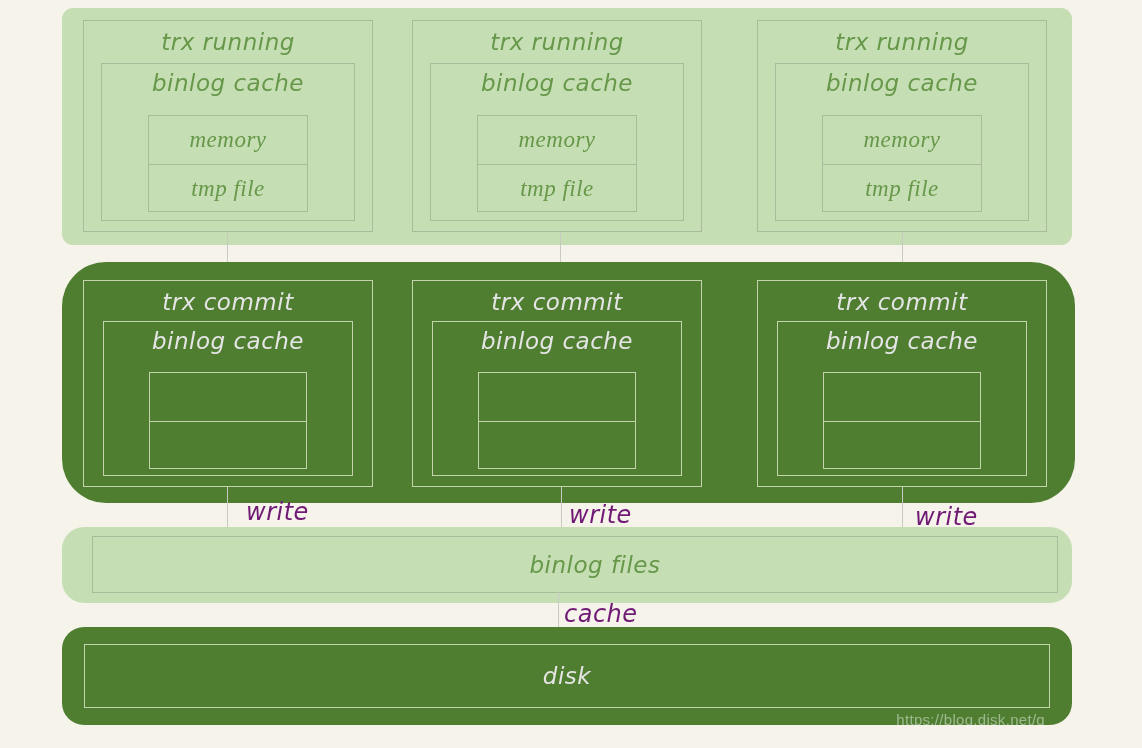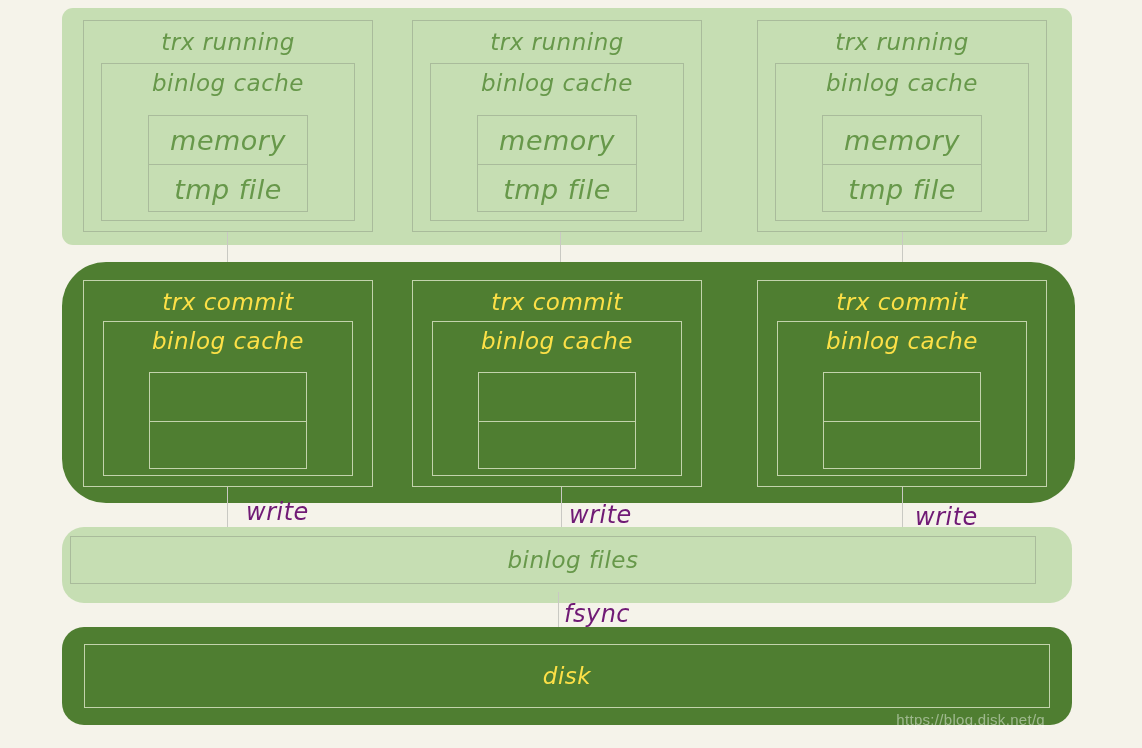--- a/index.html
+++ b/index.html
@@ -12,27 +12,27 @@
   .band-dark{background:#4f7e31;border-radius:44px;}
   .band-small-radius{border-radius:22px;}
 
   
   .nodebox{position:absolute;box-sizing:border-box;}
   .nb-light{border:1px solid #a9bb9b;}
   .nb-dark{border:1px solid #c3d3ac;}
 
   .hand{font-style:italic;letter-spacing:.5px;}
   .t-light{color:#67984a;}          
-  .t-dark{color:#fde047;}           
+  .t-dark{color:#e5e5e5;}           
   .title{display:block;text-align:center;font-size:23px;}
   .pad8{padding-top:8px;}
   .pad6{padding-top:6px;}
 
   .cellstack{position:absolute;box-sizing:border-box;}
-  .cell{display:flex;align-items:center;justify-content:center;font-size:27px;height:48px;}
+  .cell{display:flex;align-items:center;justify-content:center;font-size:23px;height:48px;font-family:Liberation Serif, serif;}
   .celldiv-light{border-top:1px solid #a9bb9b;}
   .celldiv-dark{border-top:1px solid #c3d3ac;}
 
   
   .aline{position:absolute;width:1px;background:#c9c9c3;}
   .ahead{position:absolute;width:0;height:0;border-left:5.5px solid transparent;
          border-right:5.5px solid transparent;border-top:9px solid #a0ab9c;}
 
   .flowlabel{position:absolute;color:#701a75;font-size:24px;font-style:italic;letter-spacing:.5px;}
 
@@ -135,28 +135,28 @@
 
   <div class="aline" style="left:561px;top:487px;height:41px;"></div>
   <div class="ahead" style="left:556px;top:528px;"></div>
   <span class="flowlabel" style="left:569px;top:501px;">write</span>
 
   <div class="aline" style="left:902px;top:487px;height:41px;"></div>
   <div class="ahead" style="left:897px;top:528px;"></div>
   <span class="flowlabel" style="left:915px;top:503px;">write</span>
 
   <div class="band band-light band-small-radius" style="top:527px;height:76px;">
-    <div class="nodebox nb-light" style="left:8px;top:9px;width:966px;height:48px;padding-left:40px;">
+    <div class="nodebox nb-light" style="left:30px;top:9px;width:966px;height:57px;padding-left:40px;">
       <div class="bigcell hand t-light">binlog files</div>
     </div>
   </div>
 
   <div class="aline" style="left:558px;top:592px;height:41px;"></div>
   <div class="ahead" style="left:553px;top:633px;"></div>
-  <span class="flowlabel" style="left:564px;top:600px;">fsync</span>
+  <span class="flowlabel" style="left:564px;top:600px;">cache</span>
 
   <div class="band band-dark band-small-radius" style="top:627px;height:98px;">
     <div class="nodebox nb-dark" style="left:22px;top:17px;width:966px;height:64px;">
       <div class="bigcell hand t-dark">disk</div>
     </div>
   </div>
 
   <span class="watermark">https://blog.disk.net/q</span>
 
 

